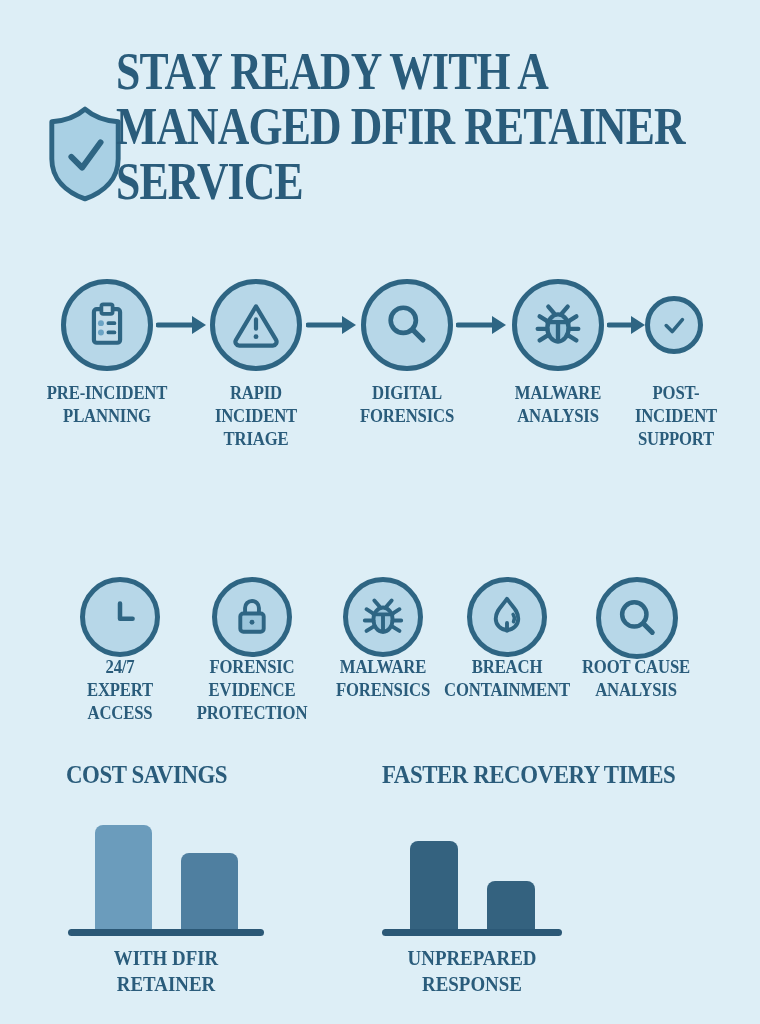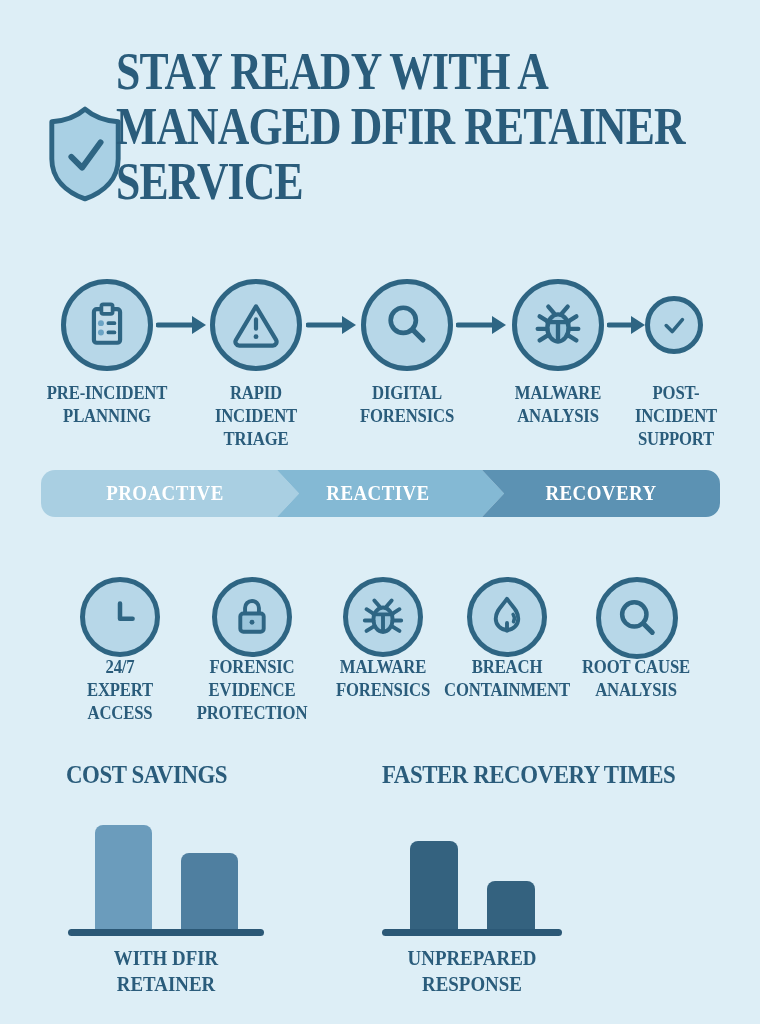--- a/index.html
+++ b/index.html
@@ -135,30 +135,20 @@
 INCIDENT
 TRIAGE</div>
   <div class="step-label" style="left:327px;top:381px;">DIGITAL
 FORENSICS</div>
   <div class="step-label" style="left:478px;top:381px;">MALWARE
 ANALYSIS</div>
   <div class="step-label" style="left:596px;top:381px;">POST-
 INCIDENT
 SUPPORT</div>
 
-  <div class="banner">
-    <svg width="679" height="47" viewBox="0 0 679 47">
-      <path d="M14,0 H236 L258,23.5 L236,47 H14 A14,14 0 0 1 0,33 V14 A14,14 0 0 1 14,0 Z" fill="#a9cfe2"></path>
-      <path d="M236,0 H441 L463,23.5 L441,47 H236 L258,23.5 Z" fill="#84b9d4"></path>
-      <path d="M441,0 H665 A14,14 0 0 1 679,14 V33 A14,14 0 0 1 665,47 H441 L463,23.5 Z" fill="#5c92b3"></path>
-    </svg>
-    <div class="banner-label" style="left:24px;width:200px;">PROACTIVE</div>
-    <div class="banner-label" style="left:237px;width:200px;">REACTIVE</div>
-    <div class="banner-label" style="left:460px;width:200px;">RECOVERY</div>
-  </div>
 
   <div class="circle" style="left:80px;top:577px;width:80px;height:80px;">
     <svg width="54" height="54" viewBox="0 0 60 60">
       <path d="M30,15 V32 H44" fill="none" stroke="#2e6583" stroke-width="5" stroke-linecap="round" stroke-linejoin="round"></path>
     </svg>
   </div>
 
   <div class="circle" style="left:212px;top:577px;width:80px;height:80px;">
     <svg width="52" height="52" viewBox="0 0 60 60">
       <path d="M22,27 V19.5 a8,8 0 0 1 16,0 V27" fill="none" stroke="#2e6583" stroke-width="4.5" stroke-linecap="round"></path>

